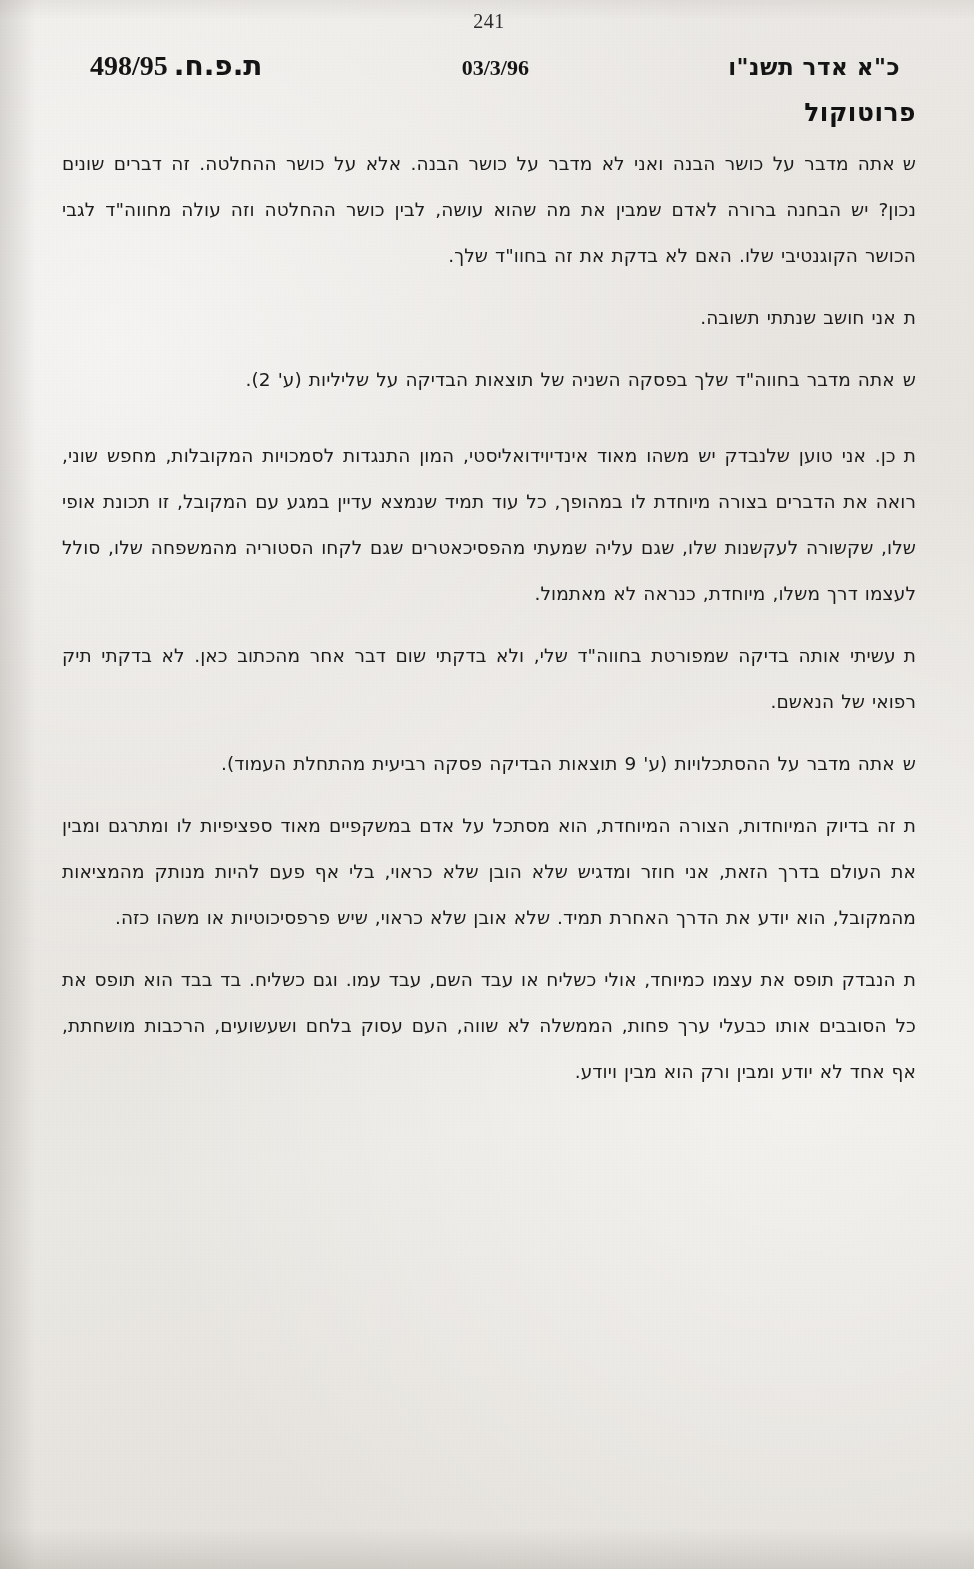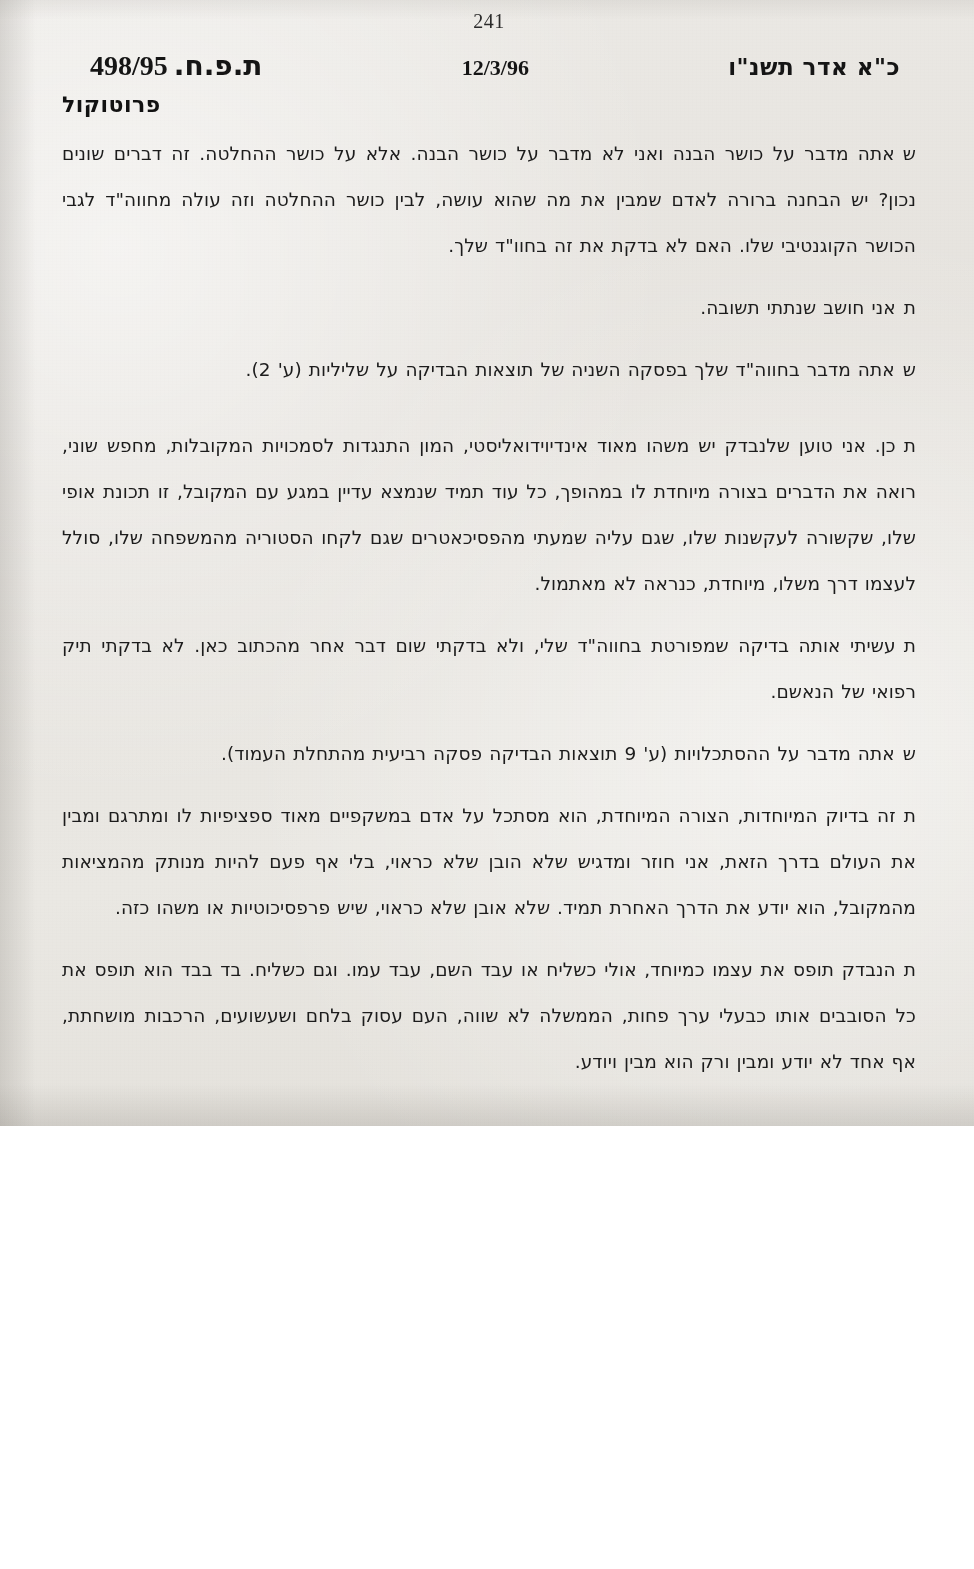--- a/index.html
+++ b/index.html
@@ -6,21 +6,21 @@
     margin: 0;
     padding: 0;
     background: #ffffff;
   }
   body {
     font-family: "DejaVu Sans", sans-serif;
   }
   .page {
     position: relative;
     width: 974px;
-    height: 1126px;
+    height: 1569px;
     margin: 0 auto;
     background: #e9e7e2;
     background-image:
       radial-gradient(circle at 12% 22%, rgba(255,255,255,0.55) 0%, rgba(255,255,255,0) 45%),
       radial-gradient(circle at 82% 68%, rgba(255,255,255,0.45) 0%, rgba(255,255,255,0) 50%),
       linear-gradient(170deg, #eceae6 0%, #e6e3de 38%, #eae8e3 70%, #e2dfd9 100%);
     overflow: hidden;
     direction: rtl;
     box-sizing: border-box;
   }
@@ -77,26 +77,26 @@
     direction: rtl;
   }
   .header-case .case-num {
     font-family: "Liberation Serif", serif;
     direction: ltr;
     unicode-bidi: embed;
     display: inline-block;
     margin-right: 6px;
   }
   .doc-title {
-    text-align: left;
-    font-family: "DejaVu Sans", sans-serif;
-    font-weight: bold;
-    font-size: 22px;
+    text-align: right;
+    font-family: "DejaVu Sans", sans-serif;
+    font-weight: bold;
+    font-size: 25px;
     color: #121212;
-    margin-top: 10px;
+    margin-top: 16px;
     margin-bottom: 10px;
     letter-spacing: 0.5px;
   }
   .body-block {
     margin-top: 14px;
   }
   p.para {
     font-family: "DejaVu Sans", sans-serif;
     font-size: 18.5px;
     line-height: 46px;
@@ -149,21 +149,21 @@
   <div class="edge-shade-top"></div>
   <div class="edge-shade-left"></div>
   <div class="edge-shade-bottom"></div>
 
   <div class="content">
 
     <div class="page-number">241</div>
 
     <div class="header-row">
       <div class="header-date-heb">כ"א אדר תשנ"ו</div>
-      <div class="header-date-num">12/3/96</div>
+      <div class="header-date-num">03/3/96</div>
       <div class="header-case">
         <span>ת.פ.ח.</span><span class="case-num">498/95</span>
       </div>
     </div>
 
     <div class="doc-title">פרוטוקול</div>
 
     <div class="body-block">
 
 

